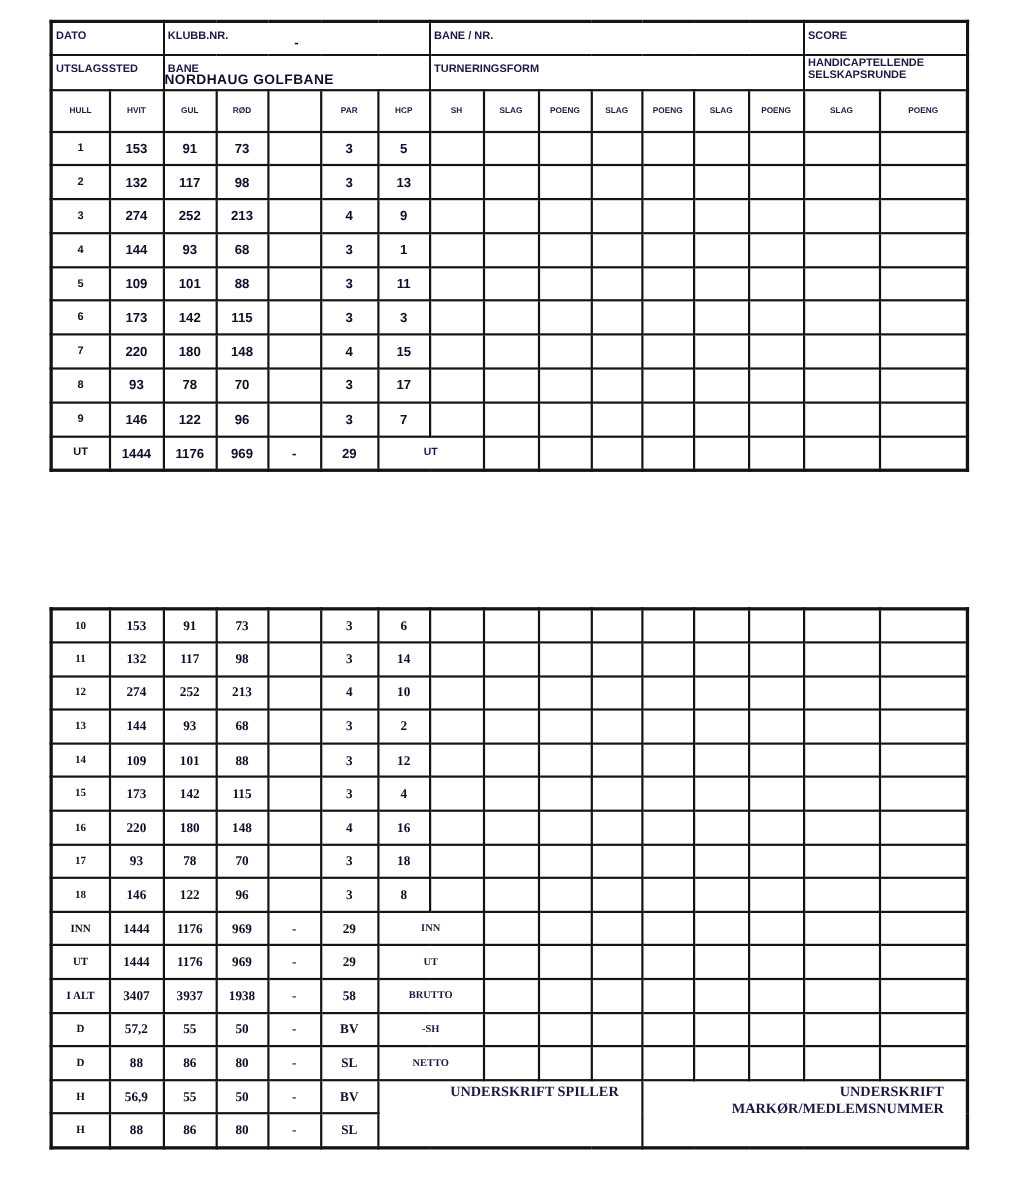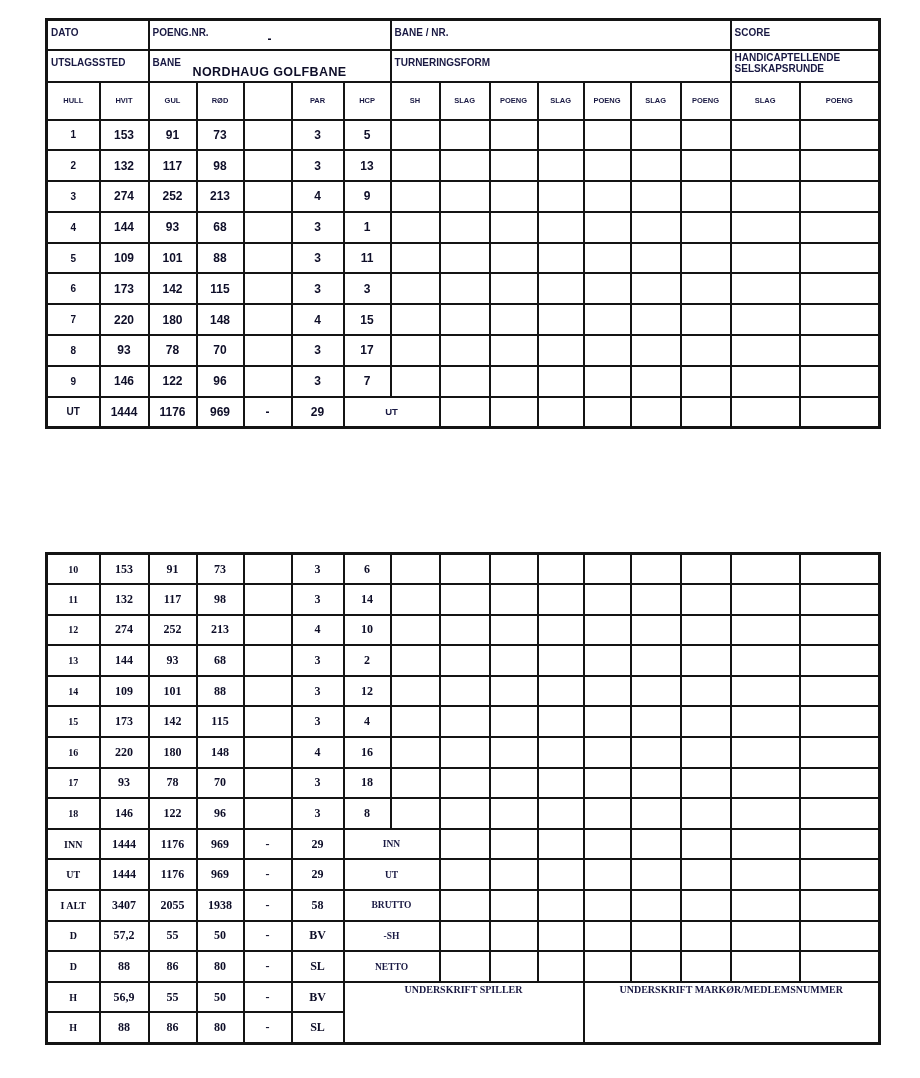--- a/index.html
+++ b/index.html
@@ -37,30 +37,30 @@
   tr.r3 { height: 32px; }
   tr.r4 { height: 31px; }
   tr.subheader-row { height: 38px; }
   #front tr.data-row { height: 30.8px; }
   #back  tr.data-row { height: 30.6px; }
 
   td.fld { vertical-align: top; text-align: left; position: relative; padding: 1px 3px; }
   .fl { font-size: 10px; font-weight: bold; color: #191943; line-height: 1.15; display: inline-block; }
   .cv  { position: absolute; left: 0; right: 0; bottom: 3px; text-align: center;
          font-size: 12px; font-weight: bold; color: #0e0e28; }
-  .cv2 { position: absolute; left: 0; right: 0; bottom: 2px; text-align: center;
+  .cv2 { position: absolute; left: 0; right: 0; bottom: 2px; text-align: left;
          font-size: 12.5px; font-weight: bold; color: #0e0e28; letter-spacing: 0.4px; }
 
   td.sub   { font-size: 7.5px; font-weight: bold; text-align: center; vertical-align: middle; color: #191943; }
   td.hole  { font-size: 10px;  font-weight: bold; text-align: center; vertical-align: middle; color: #0e0e28; }
   td.val   { font-size: 12px;  font-weight: bold; text-align: center; vertical-align: middle; color: #0e0e28; }
   td.merged{ font-size: 9.5px; font-weight: bold; text-align: center; vertical-align: middle; color: #191943; }
   td.blank { background: #ffffff; }
-  td.sig   { vertical-align: top; text-align: center; padding: 1px 6px;
-             font-size: 10px; font-weight: bold; color: #191943; }
+  td.sig   { vertical-align: top; text-align: right; padding: 1px 20px;
+             font-size: 13px; font-weight: bold; color: #191943; }
 </style>
 </head>
 <body>
 
 <div class="page">
 
   <table class="card" id="front">
     <colgroup>
       <col style="width:53px">
         <col style="width:49px">
@@ -78,21 +78,21 @@
         <col style="width:50px">
         <col style="width:69px">
         <col style="width:80px">
     </colgroup>
     <tbody id="front-body">
       <tr class="r1">
         <td colspan="2" class="fld">
           <span class="fl">DATO</span>
         </td>
         <td colspan="5" class="fld">
-          <span class="fl">POENG.NR.</span>
+          <span class="fl">KLUBB.NR.</span>
           <span class="cv">-</span>
         </td>
         <td colspan="7" class="fld">
           <span class="fl">BANE / NR.</span>
         </td>
         <td colspan="2" class="fld">
           <span class="fl">SCORE</span>
         </td>
       </tr>
       <tr class="r3">
@@ -524,21 +524,21 @@
           <td class="blank"></td>
           <td class="blank"></td>
           <td class="blank"></td>
           <td class="blank"></td>
           <td class="blank"></td>
           <td class="blank"></td>
         </tr>
         <tr class="data-row">
           <td class="hole">I ALT</td>
           <td class="val">3407</td>
-          <td class="val">2055</td>
+          <td class="val">3937</td>
           <td class="val">1938</td>
           <td class="val">-</td>
           <td class="val">58</td>
           <td class="merged" colspan="2">BRUTTO</td>
           <td class="blank"></td>
           <td class="blank"></td>
           <td class="blank"></td>
           <td class="blank"></td>
           <td class="blank"></td>
           <td class="blank"></td>

